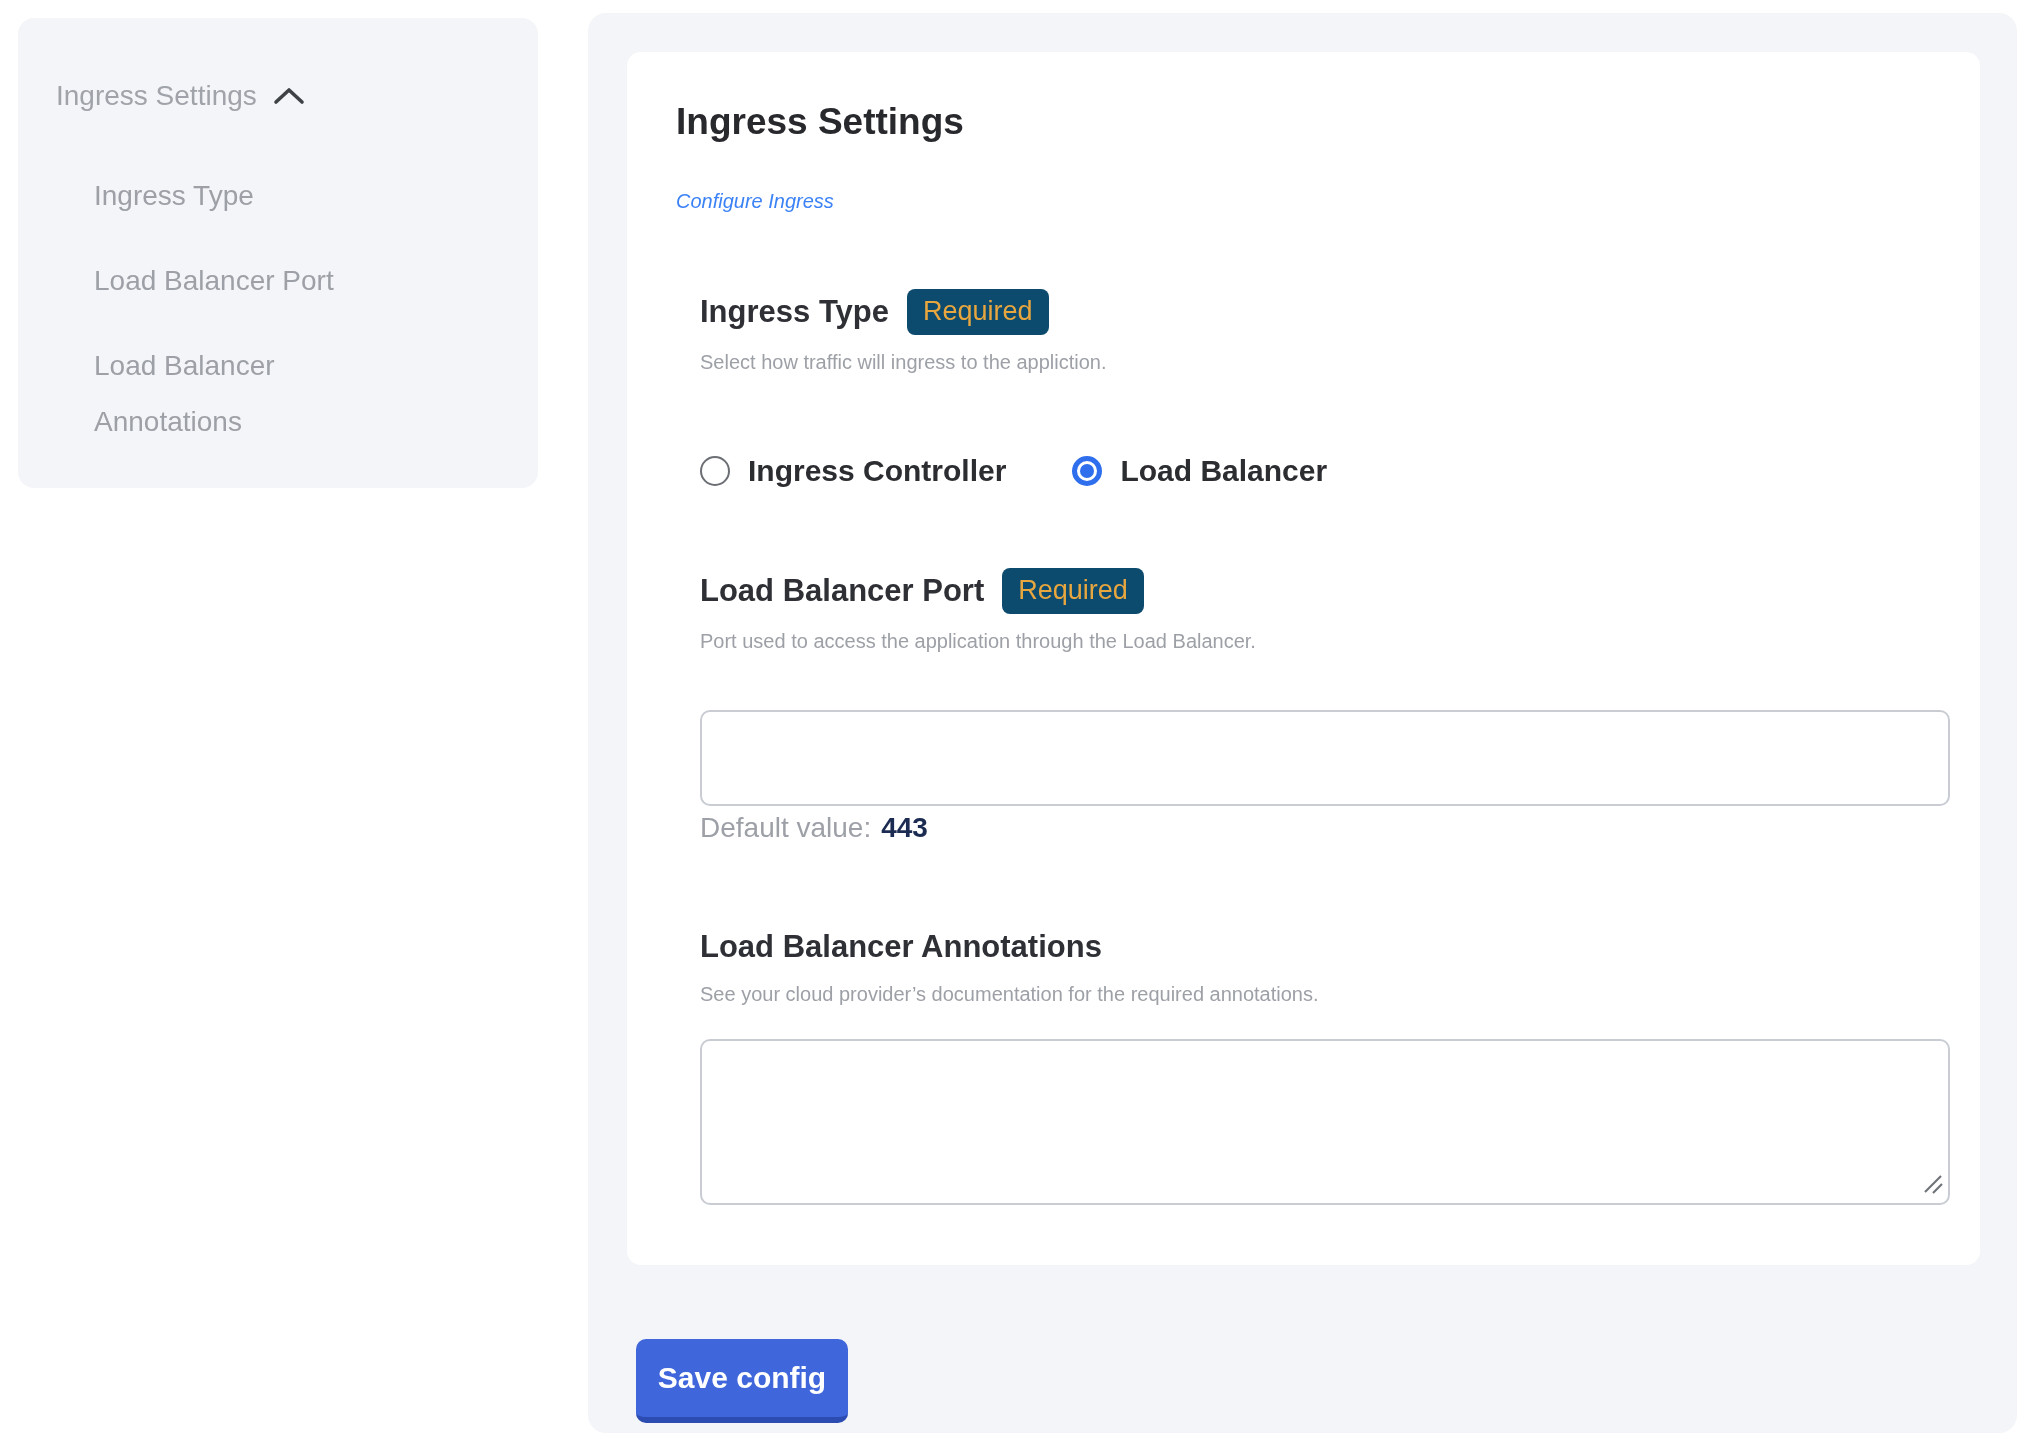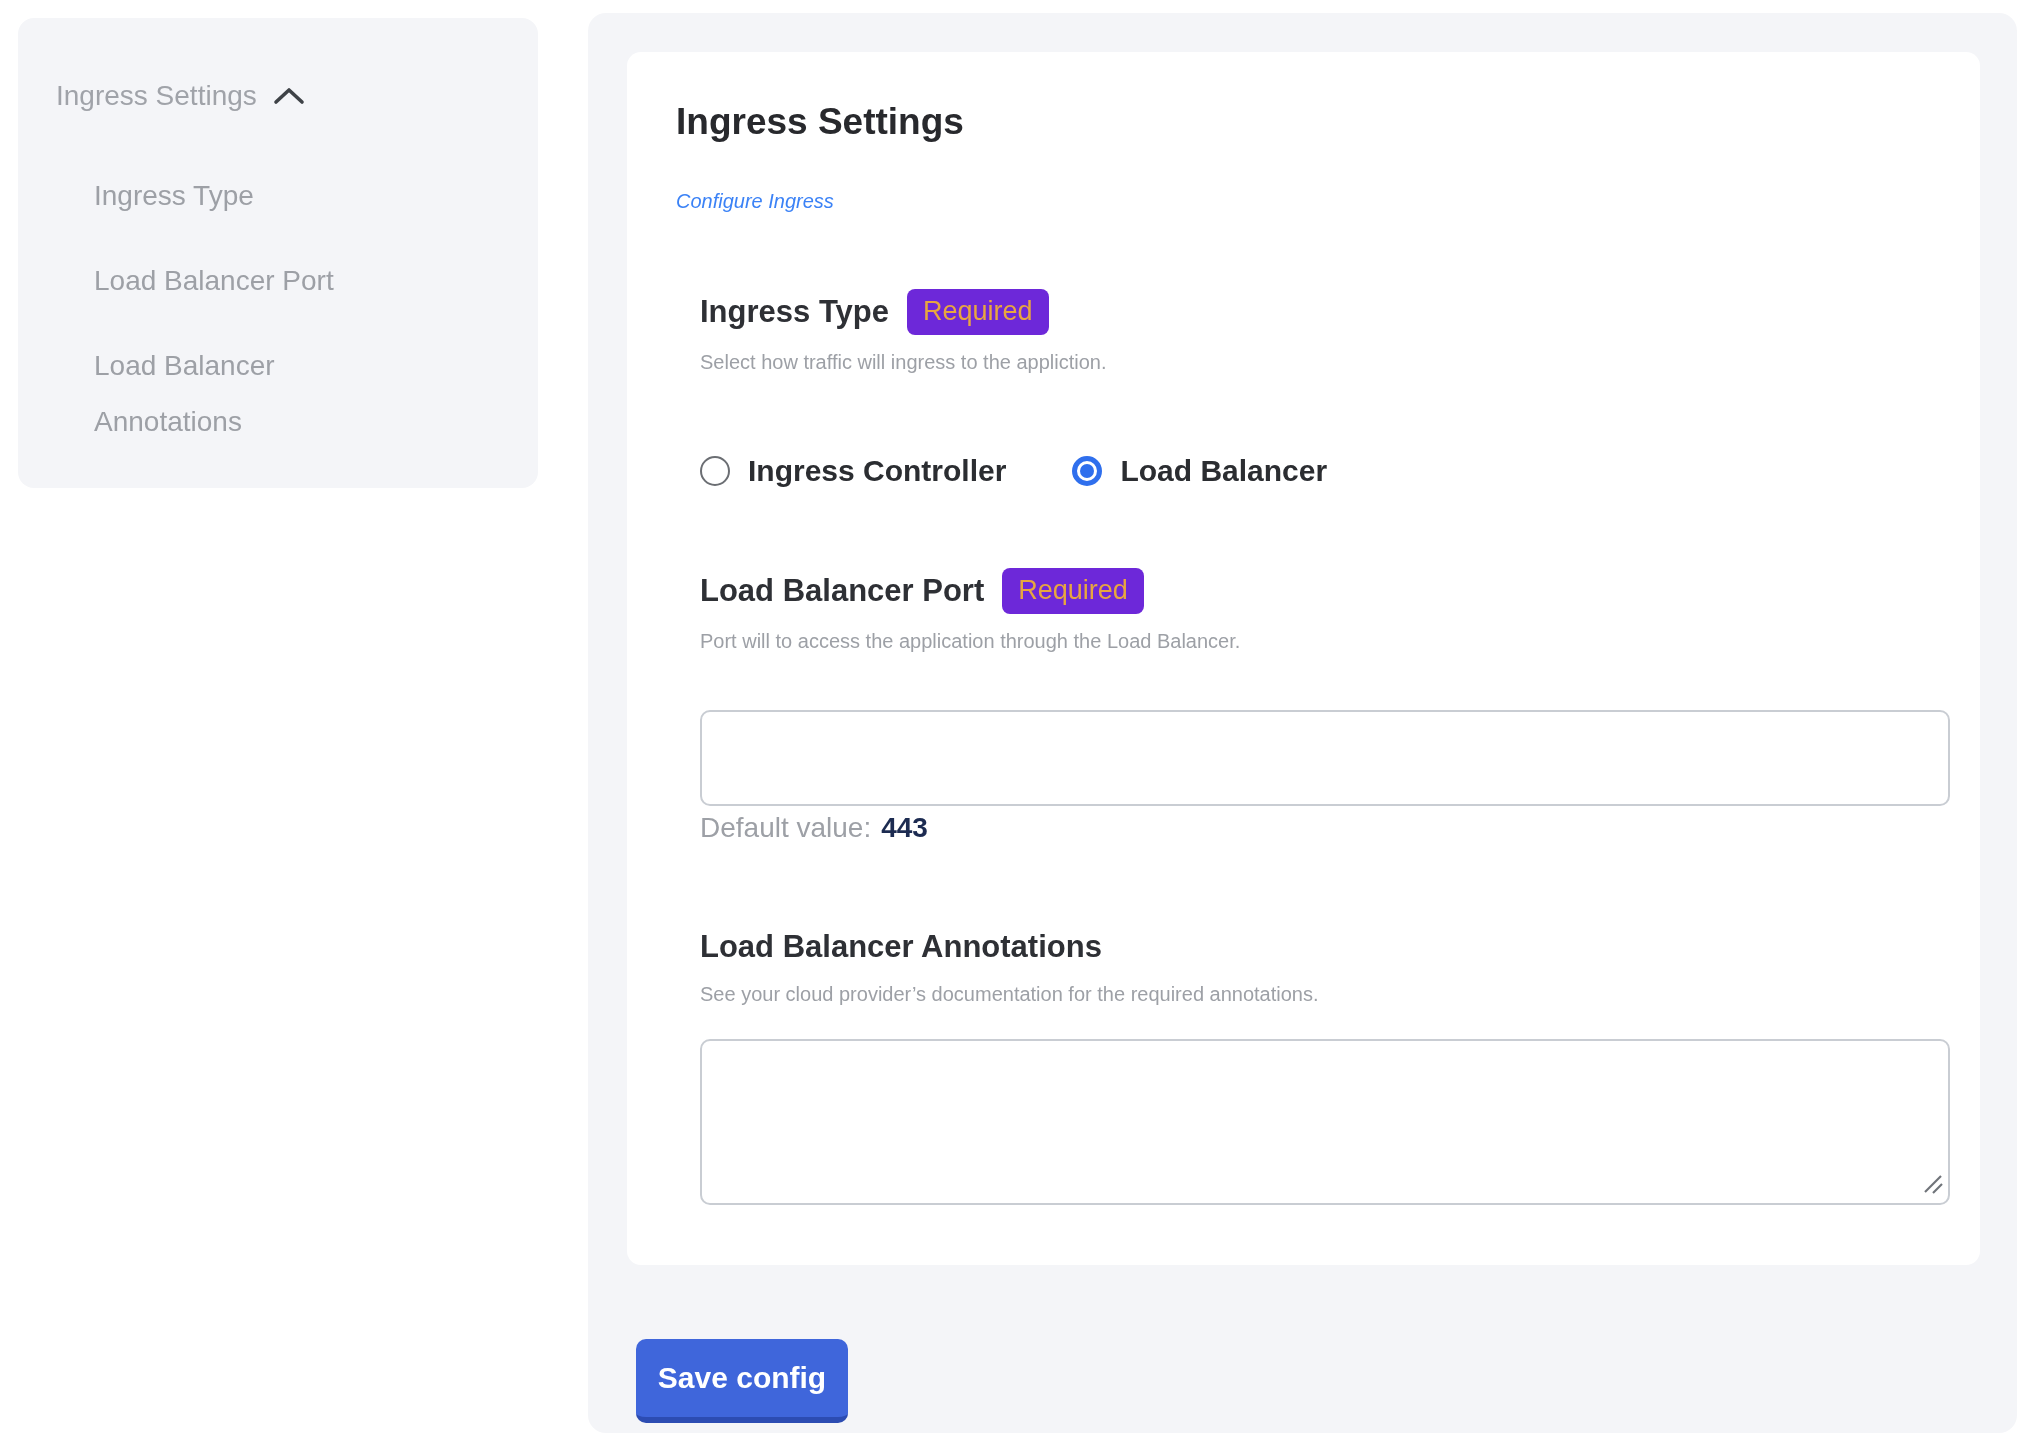--- a/index.html
+++ b/index.html
@@ -78,21 +78,21 @@
     align-items: center;
     gap: 18px;
   }
   .field-label {
     font-size: 31px;
     line-height: 40px;
     font-weight: 600;
     color: #2e3035;
   }
   .badge {
-    background: #6d28d9;
+    background: #0c4a6e;
     color: #e8a63f;
     font-size: 27px;
     line-height: 27px;
     padding: 9px 16px 10px 16px;
     border-radius: 8px;
   }
   .field-desc {
     font-size: 20px;
     line-height: 38px;
     color: #9da0a6;
@@ -253,21 +253,21 @@
             <span class="radio-label">Load Balancer</span>
           </label>
         </div>
       </div>
 
       <div class="sec-lb-port">
         <div class="field-labelrow">
           <span class="field-label">Load Balancer Port</span>
           <span class="badge">Required</span>
         </div>
-        <div class="field-desc">Port will to access the application through the Load Balancer.</div>
+        <div class="field-desc">Port used to access the application through the Load Balancer.</div>
         <input class="text-input" type="text" value="" style="">
         <div class="default-row">
           <span>Default value:</span><span class="default-value">443</span>
         </div>
       </div>
 
       <div class="sec-lb-annotations">
         <div class="field-labelrow">
           <span class="field-label">Load Balancer Annotations</span>
         </div>

